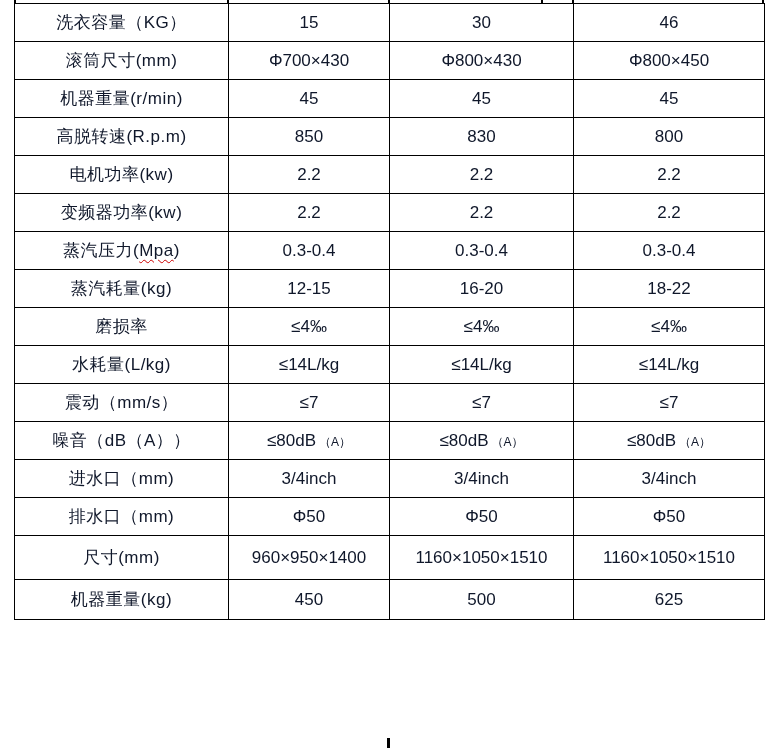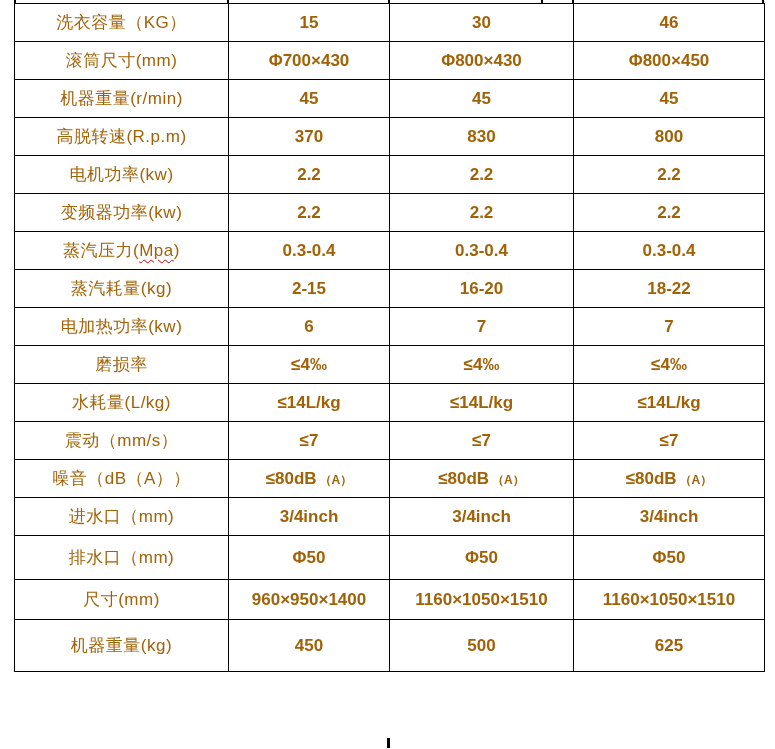--- a/index.html
+++ b/index.html
@@ -7,21 +7,21 @@
     padding: 0;
     background: #ffffff;
   }
   .canvas {
     position: relative;
     width: 775px;
     height: 749px;
     background: #ffffff;
     overflow: hidden;
     font-family: "Liberation Sans", "DejaVu Sans", sans-serif;
-    color: #a16207;
+    color: #0f172a;
   }
   
   .stub {
     position: absolute;
     top: 0;
     width: 2px;
     height: 4px;
     background: #000000;
   }
   table.spec {
@@ -41,21 +41,20 @@
     line-height: 1.15;
     overflow: hidden;
     white-space: nowrap;
   }
   td.label-cell {
     font-size: 17px;
     letter-spacing: 0.5px;
   }
   td.value-cell {
     font-size: 17.5px;
-    font-weight: bold;
   }
   tr { height: 38px; }
   tr:nth-child(15) { height: 44px; }  
   tr:nth-child(16) { height: 40px; }  
   tr:nth-child(17) { height: 52px; margin-left: 17px; }  
   tr:nth-child(18) { height: 36px; }  
   .wavy {
     text-decoration: underline;
     text-decoration-style: wavy;
     text-decoration-color: #cc0000;
@@ -108,21 +107,21 @@
           <td class="value-cell"><span>Φ800×450</span></td>
         </tr>
         <tr>
           <td class="label-cell">机器重量(r/min)</td>
           <td class="value-cell"><span>45</span></td>
           <td class="value-cell"><span>45</span></td>
           <td class="value-cell"><span>45</span></td>
         </tr>
         <tr>
           <td class="label-cell">高脱转速(R.p.m)</td>
-          <td class="value-cell"><span>370</span></td>
+          <td class="value-cell"><span>850</span></td>
           <td class="value-cell"><span>830</span></td>
           <td class="value-cell"><span>800</span></td>
         </tr>
         <tr>
           <td class="label-cell">电机功率(kw)</td>
           <td class="value-cell"><span>2.2</span></td>
           <td class="value-cell"><span>2.2</span></td>
           <td class="value-cell"><span>2.2</span></td>
         </tr>
         <tr>
@@ -132,29 +131,23 @@
           <td class="value-cell"><span>2.2</span></td>
         </tr>
         <tr>
           <td class="label-cell"><span>蒸汽压力(</span><span class="wavy">Mpa</span><span>)</span></td>
           <td class="value-cell"><span>0.3-0.4</span></td>
           <td class="value-cell"><span>0.3-0.4</span></td>
           <td class="value-cell"><span>0.3-0.4</span></td>
         </tr>
         <tr>
           <td class="label-cell">蒸汽耗量(kg)</td>
-          <td class="value-cell"><span>2-15</span></td>
+          <td class="value-cell"><span>12-15</span></td>
           <td class="value-cell"><span>16-20</span></td>
           <td class="value-cell"><span>18-22</span></td>
-        </tr>
-        <tr>
-          <td class="label-cell">电加热功率(kw)</td>
-          <td class="value-cell"><span>6</span></td>
-          <td class="value-cell"><span>7</span></td>
-          <td class="value-cell"><span>7</span></td>
         </tr>
         <tr>
           <td class="label-cell">磨损率</td>
           <td class="value-cell"><span>≤4‰</span></td>
           <td class="value-cell"><span>≤4‰</span></td>
           <td class="value-cell"><span>≤4‰</span></td>
         </tr>
         <tr>
           <td class="label-cell">水耗量(L/kg)</td>
           <td class="value-cell"><span>≤14L/kg</span></td>

